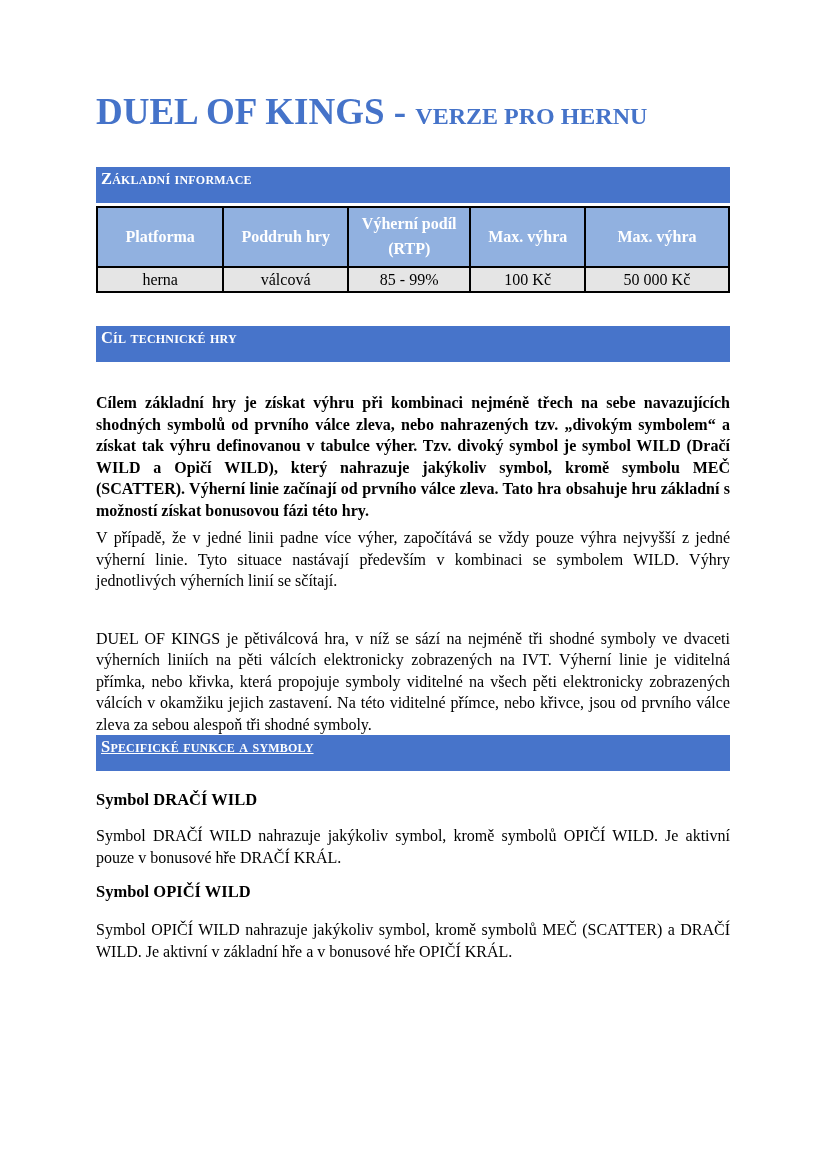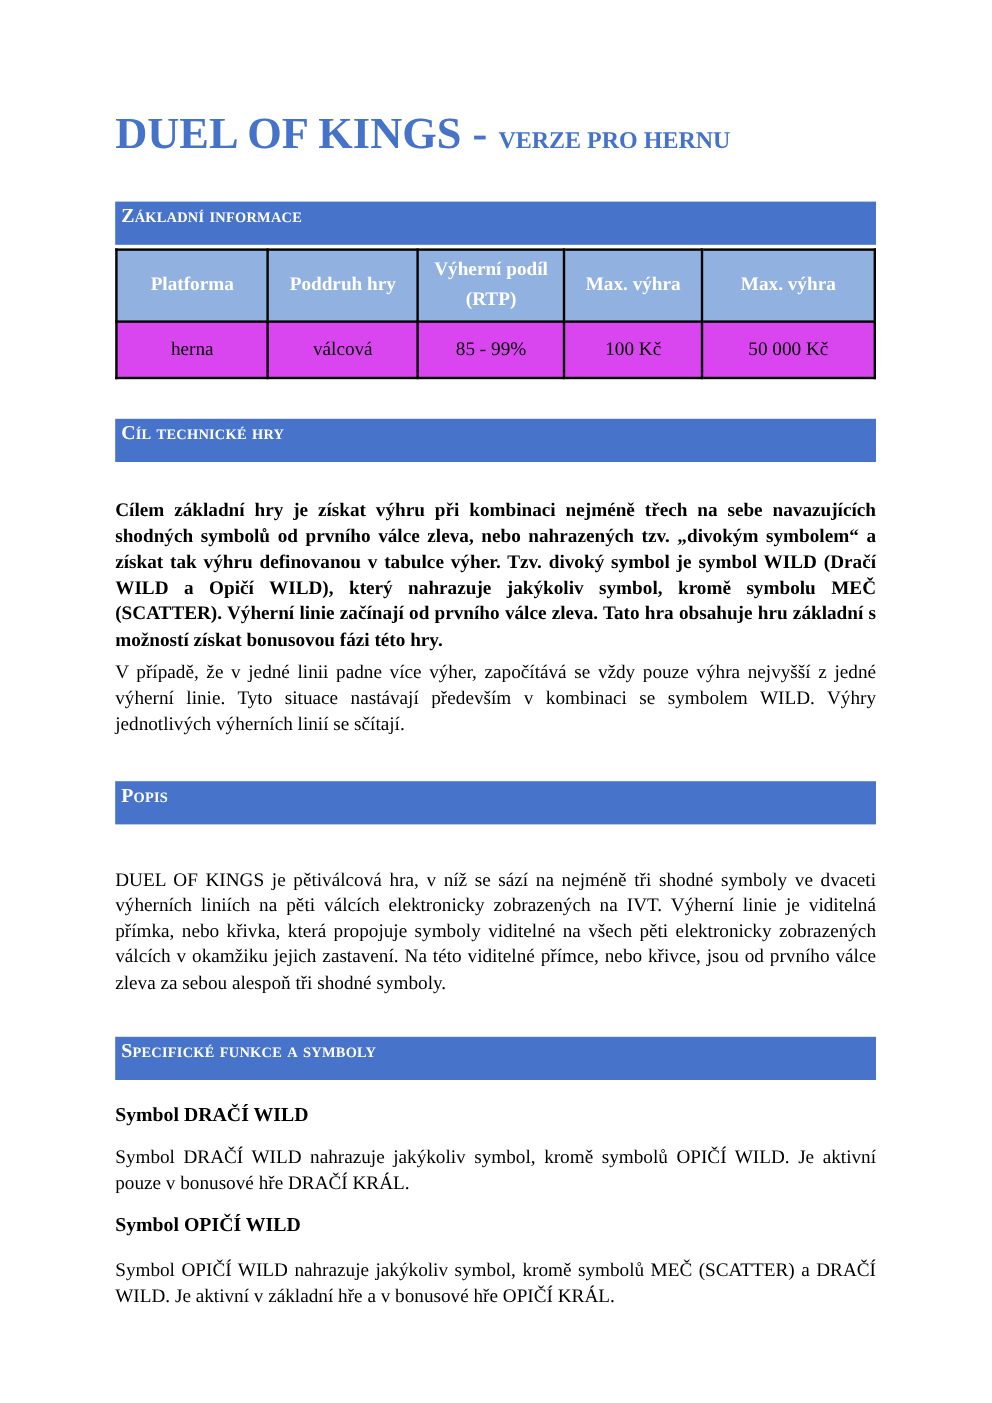--- a/index.html
+++ b/index.html
@@ -21,37 +21,37 @@
   }
   .content{padding:0 97px 0 96px;}
 
   .doc-title{
     margin-top:92px;
     line-height:40px;
     color:var(--accent-title);
     white-space:nowrap;
   }
   .doc-title .title-main{font-size:37px;margin-top:36px;}
-  .doc-title .title-sub{font-size:20px;}
+  .doc-title .title-sub{font-size:24px;}
 
   .section-bar{
     background:var(--accent-bar);
     color:var(--bar-text);
     font-weight:bold;
     font-variant:small-caps;
     font-size:16.5px;
     line-height:21px;
     height:36px;
     padding:1px 0 0 5px;
     letter-spacing:0.2px;
   }
   .bar-basic{margin-top:31px;}
   .bar-goal{margin-top:33px;}
   .bar-desc{margin-top:36px;}
-  .bar-spec{margin-top:34px;}
+  .bar-spec{text-decoration:underline;}
 
   table.info-table{
     width:100%;
     margin-top:3px;
     border-collapse:collapse;
     table-layout:fixed;
     text-align:center;
   }
   table.info-table th,
   table.info-table td{
@@ -62,22 +62,22 @@
   table.info-table th{
     background:var(--table-header-bg);
     color:#ffffff;
     font-weight:bold;
     font-size:16px;
     height:60px;
     line-height:1.55;
   }
   table.info-table td{
     font-size:16px;
-    height:47px;
-    background:#d946ef;
+    height:25px;
+    background:#e5e5e5;
   }
 
   .para{
     text-align:justify;
     font-size:16px;
     line-height:21.5px;
   }
   .p-goal-1{margin-top:30px;font-weight:bold;}
   .p-goal-2{margin-top:6px;}
   .p-desc{margin-top:36px;}
@@ -129,21 +129,20 @@
         </tr>
       </tbody>
     </table>
 
     <div class="section-bar bar-goal">Cíl technické hry</div>
 
     <p class="para p-goal-1">Cílem základní hry je získat výhru při kombinaci nejméně třech na sebe navazujících shodných symbolů od prvního válce zleva, nebo nahrazených tzv. „divokým symbolem“ a získat tak výhru definovanou v tabulce výher. Tzv. divoký symbol je symbol WILD (Dračí WILD a Opičí WILD), který nahrazuje jakýkoliv symbol, kromě symbolu MEČ (SCATTER). Výherní linie začínají od prvního válce zleva. Tato hra obsahuje hru základní s možností získat bonusovou fázi této hry.</p>
 
     <p class="para p-goal-2">V případě, že v jedné linii padne více výher, započítává se vždy pouze výhra nejvyšší z jedné výherní linie. Tyto situace nastávají především v kombinaci se symbolem WILD. Výhry jednotlivých výherních linií se sčítají.</p>
 
-    <div class="section-bar bar-desc">Popis</div>
 
     <p class="para p-desc">DUEL OF KINGS je pětiválcová hra, v níž se sází na nejméně tři shodné symboly ve dvaceti výherních liniích na pěti válcích elektronicky zobrazených na IVT. Výherní linie je viditelná přímka, nebo křivka, která propojuje symboly viditelné na všech pěti elektronicky zobrazených válcích v okamžiku jejich zastavení. Na této viditelné přímce, nebo křivce, jsou od prvního válce zleva za sebou alespoň tři shodné symboly.</p>
 
     <div class="section-bar bar-spec">Specifické funkce a symboly</div>
 
     <h3 class="subheading sub-1">Symbol DRAČÍ WILD</h3>
 
     <p class="para p-sub">Symbol DRAČÍ WILD nahrazuje jakýkoliv symbol, kromě symbolů OPIČÍ WILD. Je aktivní pouze v bonusové hře DRAČÍ KRÁL.</p>
 
     <h3 class="subheading sub-2">Symbol OPIČÍ WILD</h3>

